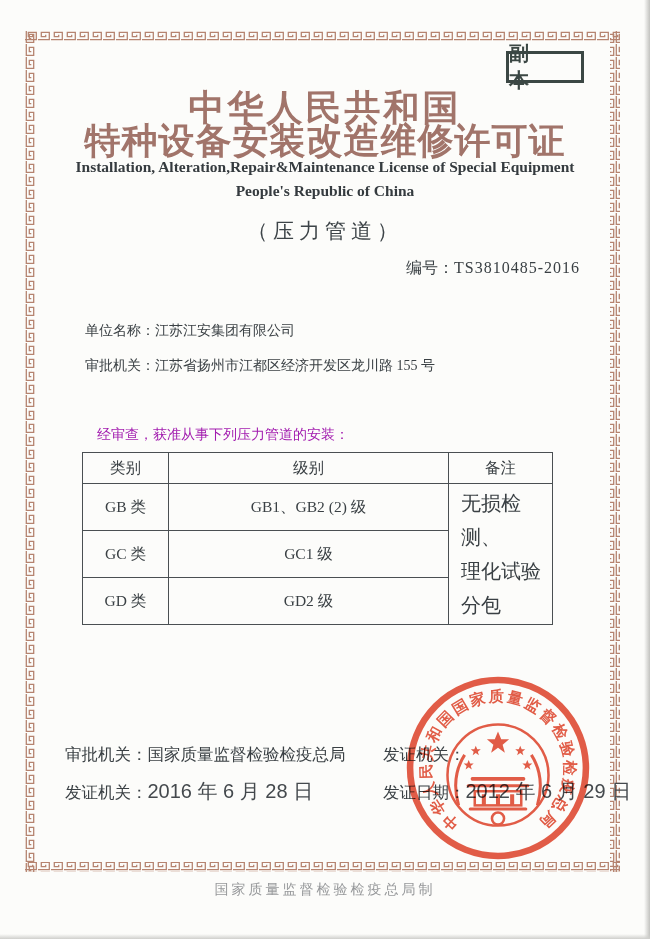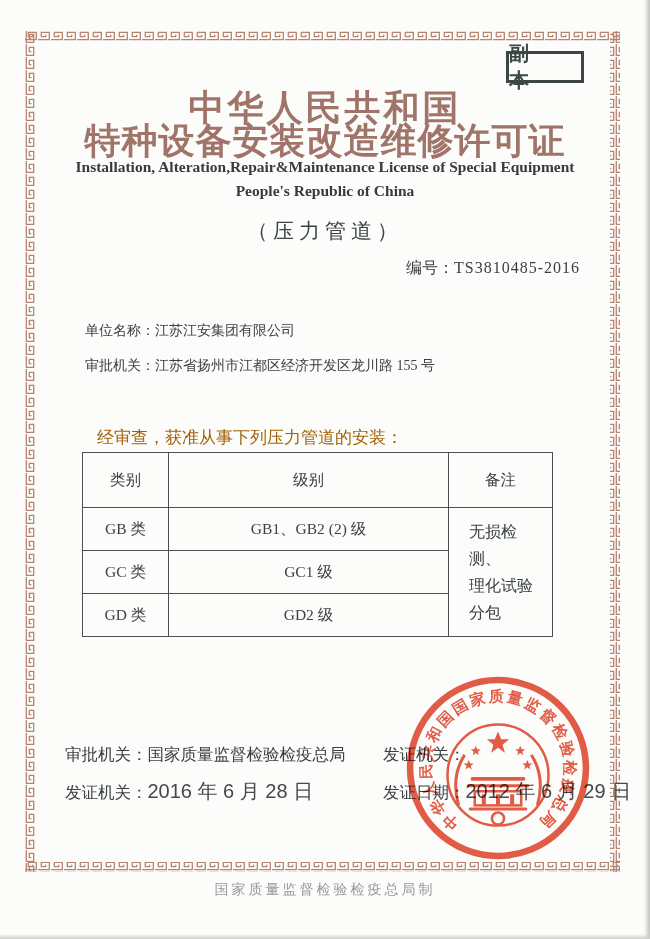--- a/index.html
+++ b/index.html
@@ -52,35 +52,35 @@
     font-size:21px; letter-spacing:5px; color:#3d4448;
   }
   .license-no{
     position:absolute; top:258px; right:70px;
     font-size:16px; color:#3a4044;
   }
   .license-no .no-value{ letter-spacing:1px; }
   .info-line{ position:absolute; left:85px; font-size:14px; color:#3a4044; }
   .company-name{ top:322px; }
   .company-address{ top:357px; }
-  .approval-note{ position:absolute; left:97px; top:426px; font-size:17px; color:#a16207; }
+  .approval-note{ position:absolute; left:97px; top:426px; font-size:14px; color:#a21caf; }
 
   table.license-table{
     position:absolute; left:82px; top:452px; width:470px;
     border-collapse:collapse; table-layout:fixed;
     font-size:15.5px; color:#3a4044;
   }
   .license-table td{
     border:1.5px solid #4a4f52; text-align:center; vertical-align:middle;
     height:43px; padding:2px 4px;
   }
-  .license-table tr.hdr td{ height:55px; }
+  .license-table tr.hdr td{ height:31px; }
   .license-table td.remark-cell{
-    text-align:left; padding-left:20px; white-space:pre-line; line-height:1.7;
-    font-size:16px;
+    text-align:left; padding-left:12px; white-space:pre-line; line-height:1.7;
+    font-size:20px;
   }
   .footer-line{ position:absolute; font-size:16.5px; color:#3a4044; white-space:nowrap; }
   .approve-line{ left:65px; top:744px; }
   .valid-line{ left:65px; top:778px; }
   .issue-org-line{ left:383px; top:744px; }
   .issue-date-line{ left:383px; top:778px; }
   .num-sans{ font-family:"Liberation Sans","DejaVu Sans",sans-serif; font-size:20px; color:#44494d; }
   .made-by{
     position:absolute; top:881px; width:100%; text-align:center;
     font-size:14px; letter-spacing:3px; color:#96989a;

